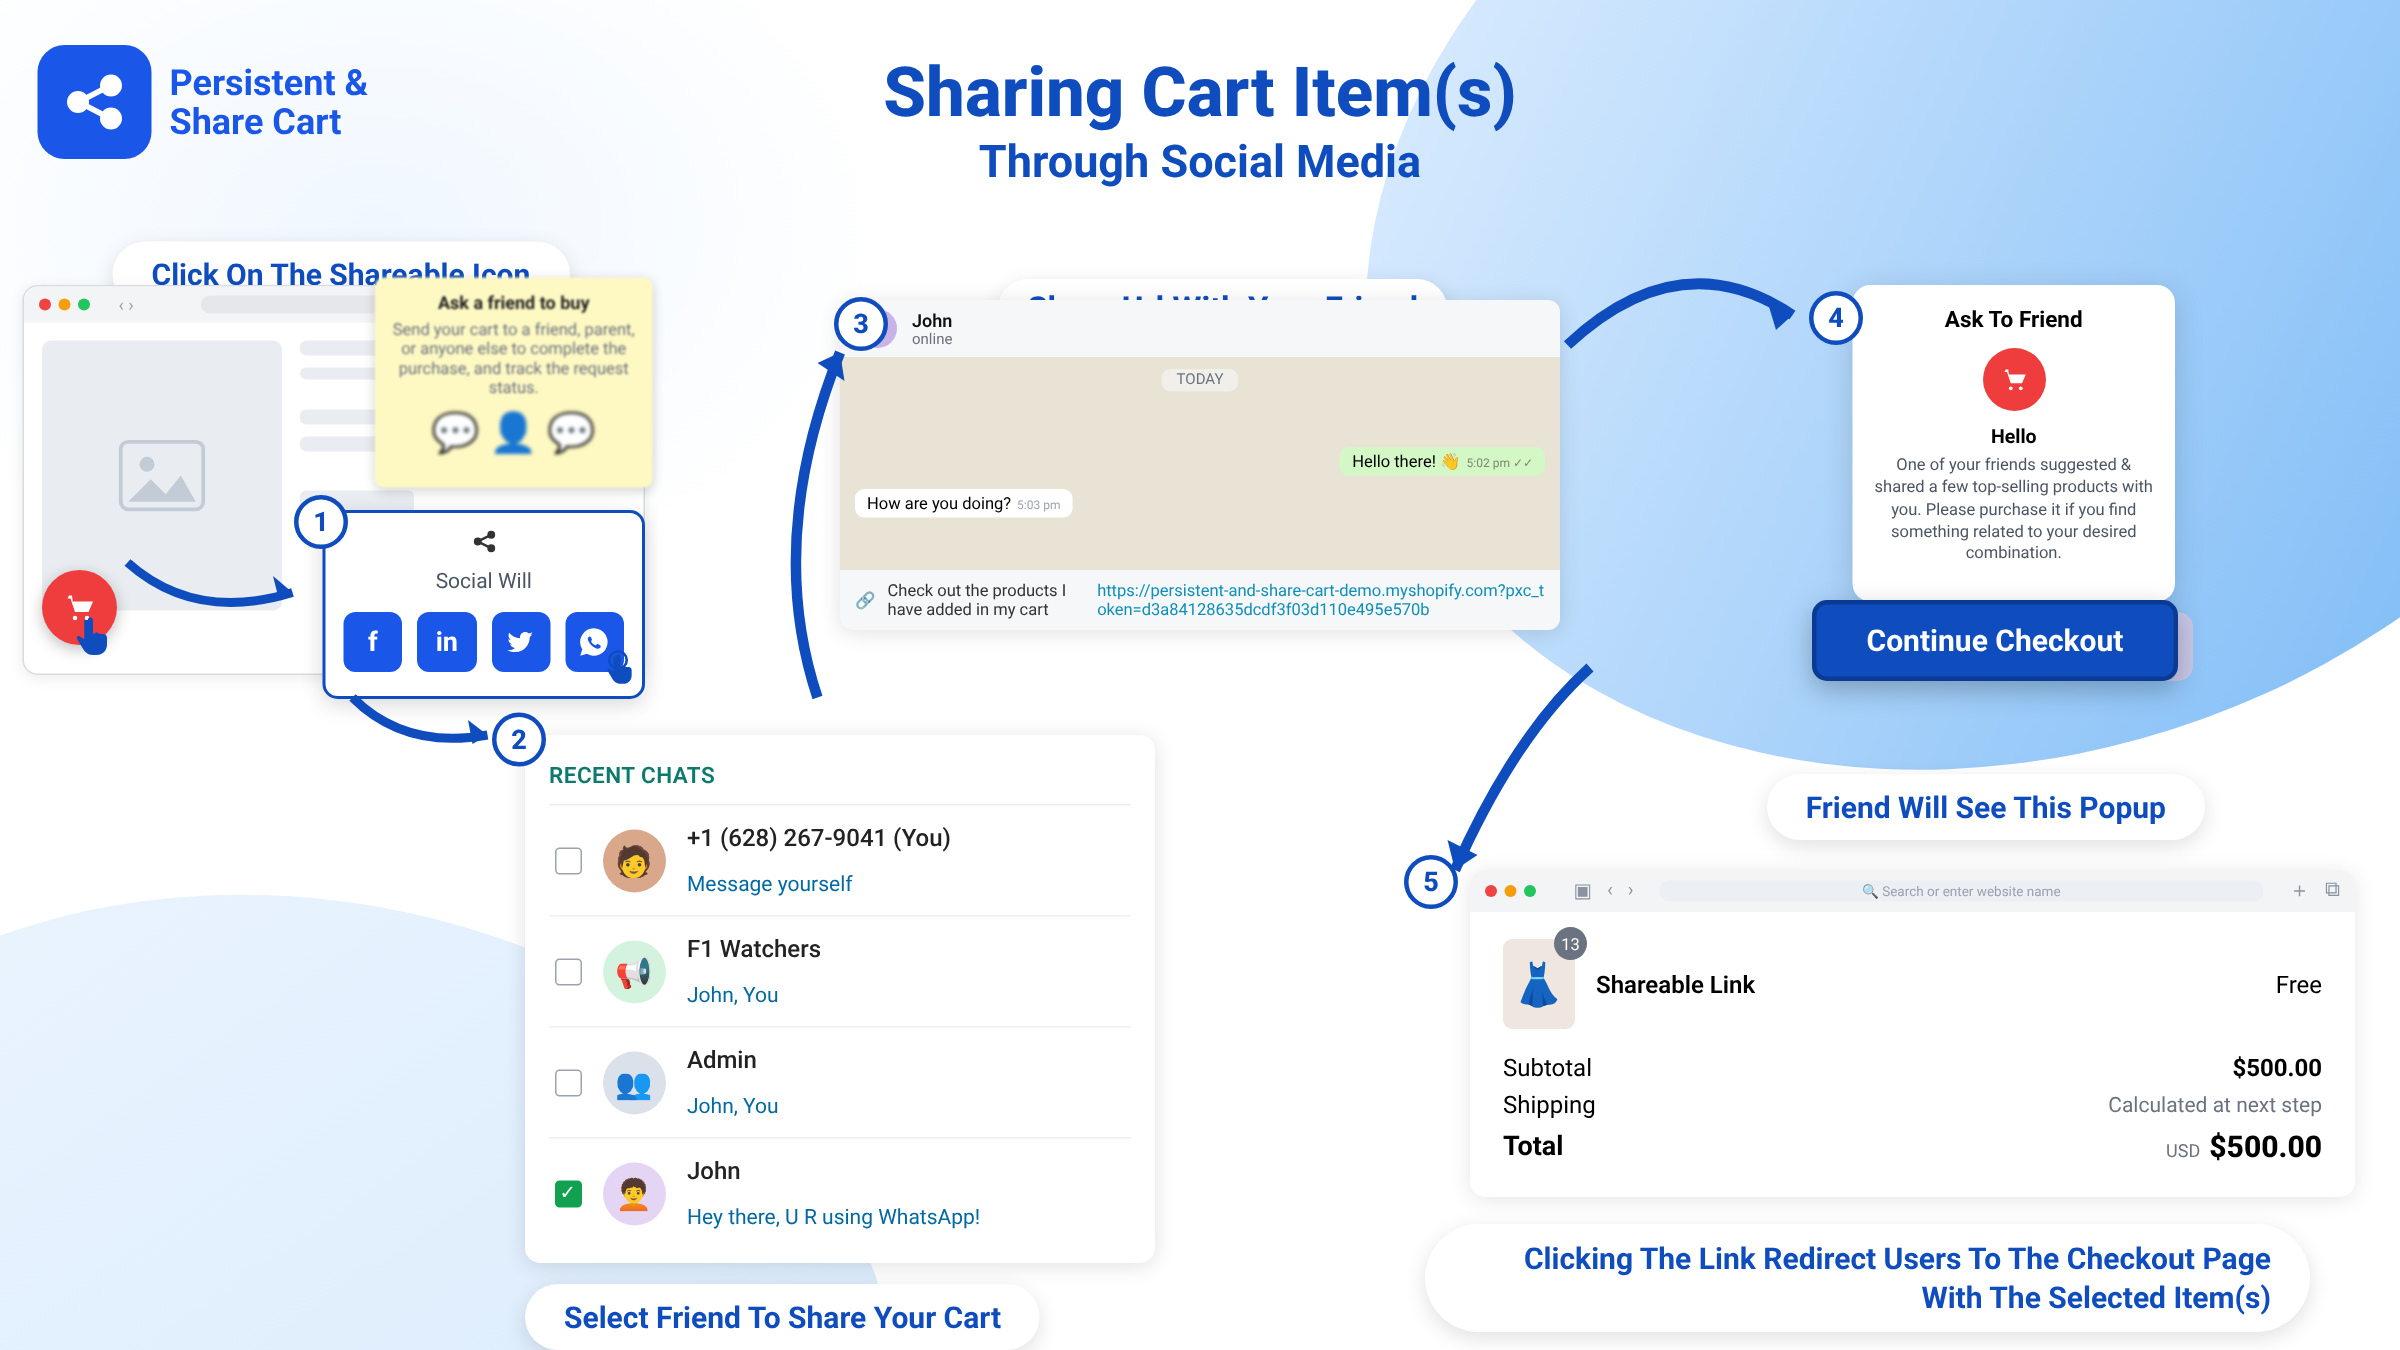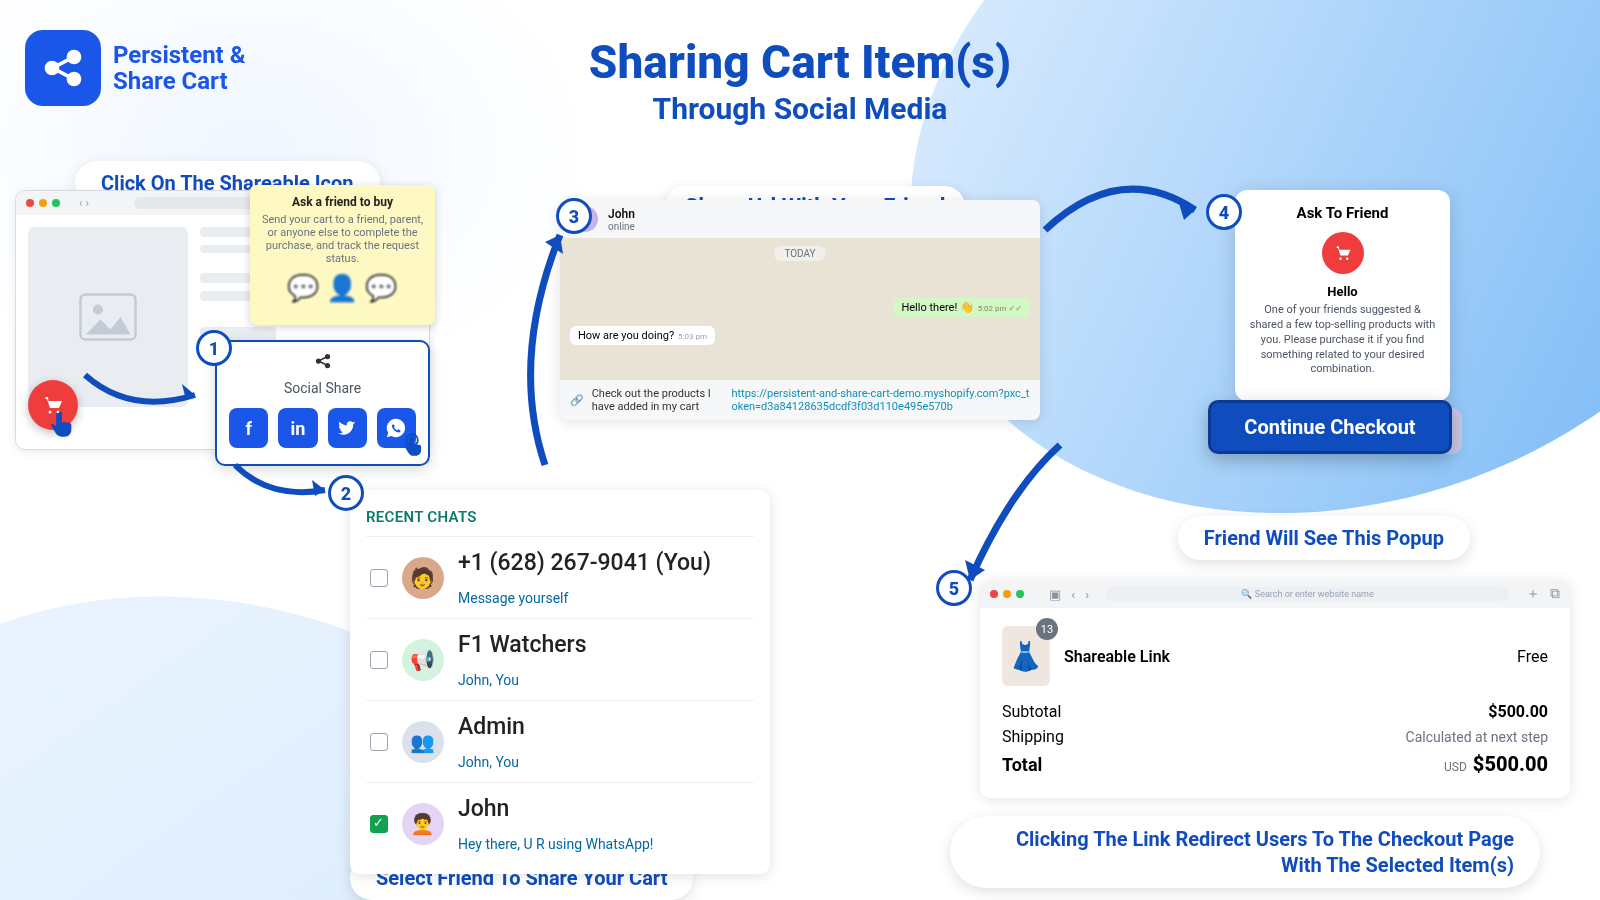--- a/index.html
+++ b/index.html
@@ -39,21 +39,21 @@
   
   .chatlist{position:absolute;top:490px;left:350px;width:420px;background:#fff;border-radius:10px;box-shadow:0 2px 14px rgba(0,0,0,0.12);padding:18px 16px 10px;}
   .chatlist .title{color:#0e7a6d;font-size:15px;font-weight:600;letter-spacing:.3px;margin-bottom:10px;}
   .chat-row{display:flex;align-items:center;gap:14px;padding:12px 4px;border-top:1px solid #eceff3;}
   .chat-row:first-of-type{border-top:none;}
   .cb{width:18px;height:18px;border:1.5px solid #9ca3af;border-radius:3px;flex-shrink:0;}
   .cb.checked{background:#12a150;border-color:#12a150;position:relative;}
   .cb.checked:after{content:"✓";color:#fff;font-size:13px;position:absolute;top:-1px;left:2px;}
   .av{width:42px;height:42px;border-radius:50%;background:#dbe1ea;flex-shrink:0;display:flex;align-items:center;justify-content:center;font-size:20px;}
   .av.green{background:#d4f3de;color:#12a150;}
-  .chat-meta .name{font-size:23px;color:#222;font-weight:500;}
+  .chat-meta .name{font-size:16px;color:#222;font-weight:500;}
   .chat-meta .sub{font-size:14px;color:#0369a1;margin-top:14px;}
   
   .chatwin{position:absolute;top:200px;left:560px;width:480px;height:220px;background:#e9e3d6;border-radius:8px;box-shadow:0 2px 14px rgba(0,0,0,0.12);overflow:hidden;}
   .chat-hdr{background:#f6f7f8;height:38px;display:flex;align-items:center;padding:0 12px;gap:10px;font-size:12px;}
   .chat-hdr .av2{width:26px;height:26px;border-radius:50%;background:#c9b2e8;}
   .chat-hdr .who .n{font-weight:600;font-size:12px;color:#111;}
   .chat-hdr .who .s{font-size:10px;color:#6b7280;}
   .chat-body{position:relative;height:142px;font-size:11px;}
   .today{position:absolute;top:8px;left:50%;transform:translateX(-50%);background:#f1efe9;padding:2px 10px;border-radius:6px;font-size:10px;color:#6b7280;}
   .enc{position:absolute;top:30px;left:50%;transform:translateX(-50%);background:#fdf6e4;padding:4px 10px;border-radius:6px;font-size:9.5px;color:#7a6a3e;width:88%;text-align:center;}
@@ -179,21 +179,21 @@
 <div class="social-card">
   <div style="color:#4b5563;font-size:16px;">
     <svg width="18" height="18" viewBox="0 0 24 24" fill="none" stroke="#333" stroke-width="2">
         <circle cx="6" cy="12" r="2.5" fill="#333"></circle>
         <circle cx="18" cy="6" r="2.5" fill="#333"></circle>
         <circle cx="18" cy="18" r="2.5" fill="#333"></circle>
         <line x1="8" y1="11" x2="16" y2="7"></line>
         <line x1="8" y1="13" x2="16" y2="17"></line>
       </svg>
   </div>
-  <div class="hdr">Social Share</div>
+  <div class="hdr">Social Will</div>
   <div class="social-row">
     <div class="social-btn">f</div>
     <div class="social-btn">in</div>
     <div class="social-btn">
       <svg width="20" height="20" viewBox="0 0 24 24" fill="#fff">
           <path d="M22 5.8c-.8.4-1.6.6-2.5.7.9-.5 1.6-1.4 1.9-2.4-.8.5-1.8.9-2.7 1.1C17.9 4.4 16.8 4 15.7 4c-2.3 0-4.1 1.9-4.1 4.1 0 .3 0 .6.1.9C8.2 8.9 5.1 7.2 3 4.6c-.4.6-.6 1.4-.6 2.2 0 1.4.7 2.7 1.8 3.4-.7 0-1.3-.2-1.9-.5v.1c0 2 1.4 3.7 3.3 4-.3.1-.7.1-1.1.1-.3 0-.5 0-.8-.1.5 1.6 2.1 2.8 3.9 2.9-1.4 1.1-3.2 1.8-5.2 1.8-.3 0-.7 0-1-.1C3.3 19.6 5.5 20 7.8 20c7.5 0 11.6-6.2 11.6-11.6v-.5c.8-.6 1.5-1.3 2-2.1"></path>
         </svg>
     </div>
     <div class="social-btn">
       <svg width="22" height="22" viewBox="0 0 24 24" fill="#fff">

